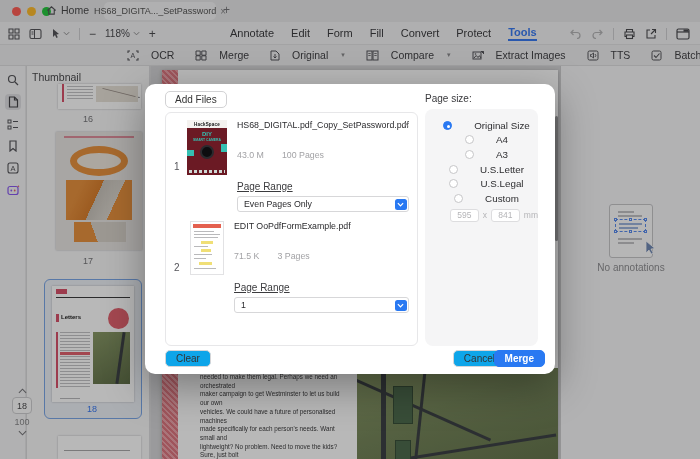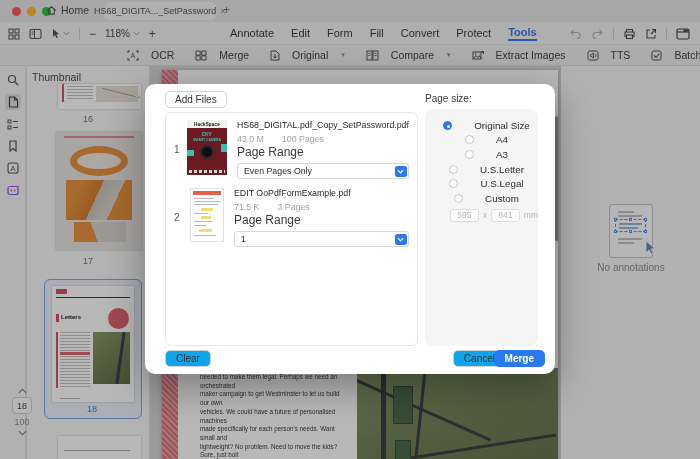--- a/index.html
+++ b/index.html
@@ -77,22 +77,22 @@
             box-shadow:0 12px 40px rgba(0,0,0,.35); z-index:50; }
   .addfiles { position:absolute; left:20px; top:7px; height:17px; padding:0 9px; background:#fff; border:1px solid #d2d2d4;
               border-radius:5px; font-size:10px; color:#333; display:flex; align-items:center; }
   .filelist { position:absolute; left:20px; top:28px; width:253px; height:234px; border:1px solid #e7e7e9; border-radius:6px; overflow:hidden; }
   .frow { display:flex; padding:7px 8px 2px 8px; }
   .fidx { width:13px; font-size:10px; color:#55555a; align-self:center; }
   .fthumb { width:40px; height:55px; margin-right:10px; position:relative; overflow:hidden; flex:none; }
   .fdetails { flex:1; position:relative; min-width:0; }
   .fname { font-size:8.8px; color:#2b2b2e; white-space:nowrap; overflow:hidden; padding-right:12px; }
   .fclose { position:absolute; right:0; top:0; font-size:10px; color:#98989b; line-height:9px; }
-  .fmeta { display:flex; gap:18px; font-size:8.8px; color:#a2a2a5; margin-top:4px;text-align:right; }
-  .frlabel { font-size:12px; color:#3b3b3e; margin-top:1px; }
+  .fmeta { display:flex; gap:18px; font-size:8.8px; color:#a2a2a5; margin-top:20px;text-align:right; }
+  .frlabel { font-size:10px; color:#3b3b3e; margin-top:21px;text-decoration:underline; }
   .fselect { margin-top:4px; height:16px; border:1px solid #d7d7d9; border-radius:3px; position:relative;
              display:flex; align-items:center; padding-left:6px; font-size:8.8px; color:#2b2b2e; background:#fff; }
   .fselbtn { position:absolute; right:1.5px; top:1.5px; width:12px; height:11.5px; background:#2979f2; border-radius:2.5px;
              display:flex; align-items:center; justify-content:center; }
 
   
   .cov { background:#6b1a24; width:100%; height:100%; position:relative; }
   .cov .mast { position:absolute; left:0; top:0; width:100%; height:8px; background:#f4f2ef; color:#111;
                font-size:4.5px; font-weight:700; text-align:center; line-height:9px; letter-spacing:.2px; }
   .cov .diy { position:absolute; left:0; top:11px; width:100%; text-align:center; color:#35c0b2; font-weight:700; font-size:6px; }

